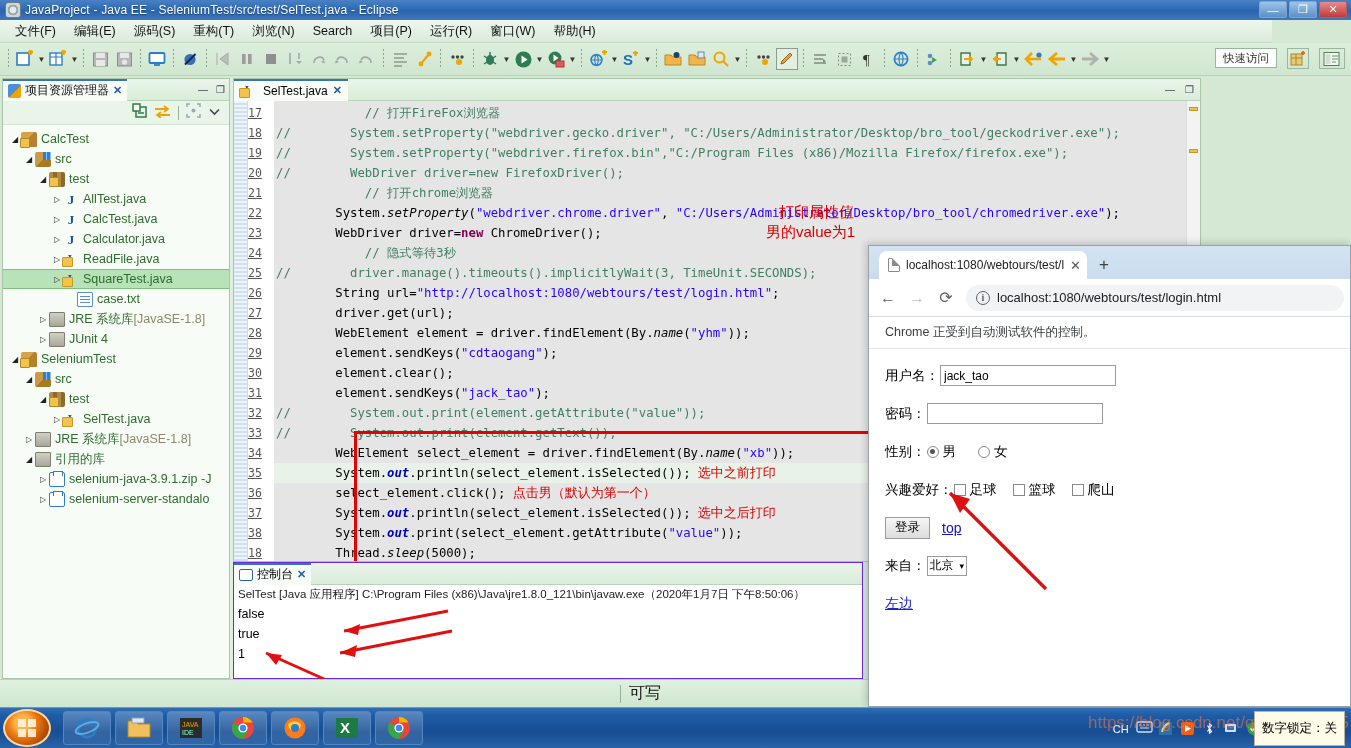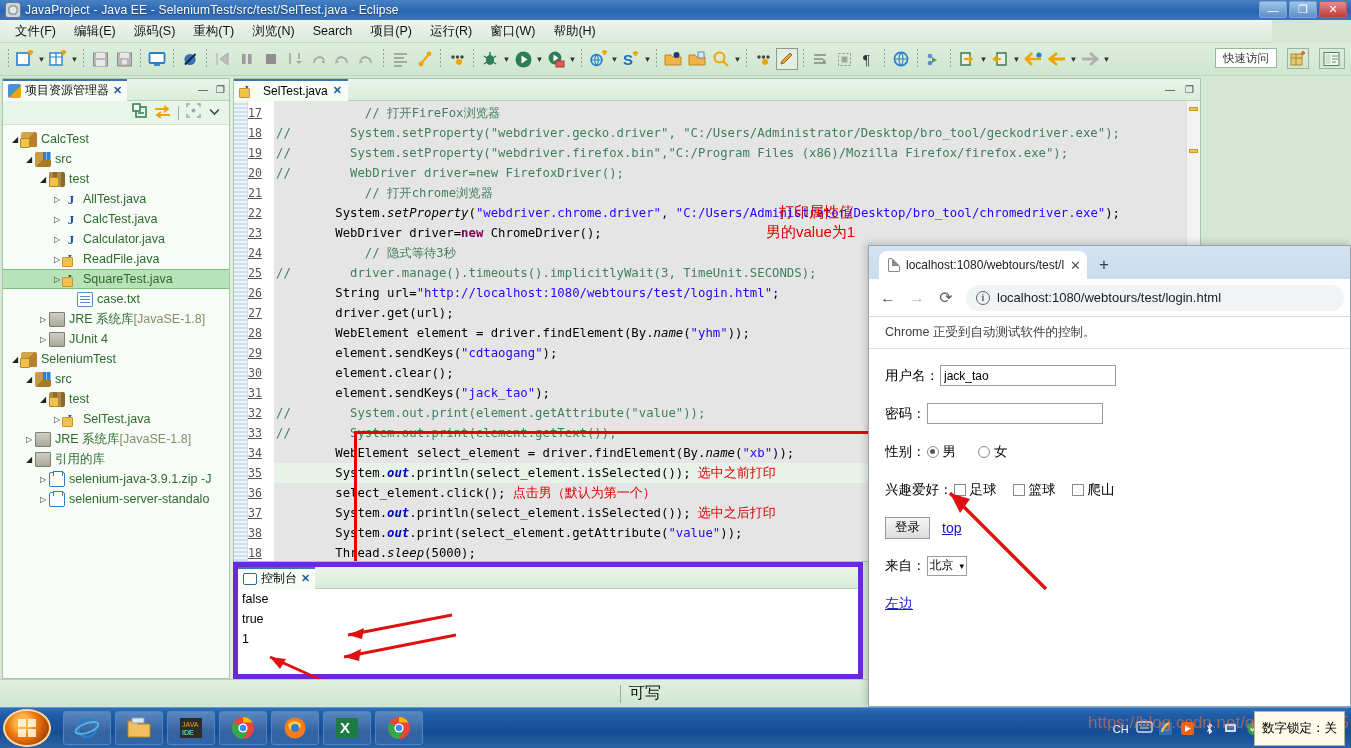--- a/index.html
+++ b/index.html
@@ -154,21 +154,21 @@
   #redbox{ position:absolute;left:80px;top:330px;width:548px;height:142px;
            border:3px solid #e60000;pointer-events:none;}
   #overview-ruler{ position:absolute;right:0;top:0;width:14px;height:460px;background:#f3f3f3;
                    border-left:1px solid #ddd;}
   .ovm{ position:absolute;right:2px;width:9px;height:4px;background:#f2c14e;border:1px solid #c09a2a;}
   .freeanno{ position:absolute; color:#d80000; font-family:"Liberation Sans",sans-serif; font-size:15px;}
 
   
   #console{
     position:absolute;left:233px;top:562px;width:630px;height:117px;
-    background:#fff;border:5px solid #6d28d9;
+    background:#fff;border:1px solid #6d28d9;
   }
   #con-tabrow{height:22px;background:linear-gradient(180deg,#eaf5ea,#d9ecd9);
      display:flex;align-items:center;border-bottom:1px solid #b9d3b9;}
   #con-tab{height:22px;background:#f7fcf7;border-top:2px solid #3a74b5;
      display:flex;align-items:center;padding:0 5px;gap:4px;font-size:12px;}
   .ic-console{width:14px;height:12px;background:#fff;border:1.5px solid #33669c;border-radius:2px;}
   #con-head{font-size:11.5px;color:#222;padding:2px 4px;white-space:nowrap;}
   #con-out{font-family:Liberation Sans, sans-serif;font-size:12.5px;color:#000;padding-left:4px;}
   #con-out div{height:20px;line-height:20px;}
 
@@ -766,20 +766,21 @@
 </div>
 
 <div id="console">
   <div id="con-tabrow">
     <div id="con-tab">
       <span class="ic-console"></span>
       <span>控制台</span>
       <span class="xbtn">✕</span>
     </div>
   </div>
+  <div id="con-head">SelTest [Java 应用程序] C:\Program Files (x86)\Java\jre1.8.0_121\bin\javaw.exe（2020年1月7日 下午8:50:06）</div>
   <div id="con-out">
       <div>false</div>
       <div>true</div>
       <div>1</div>
     </div>
   <svg class="arrowsvg" style="left:96px;top:44px;width:130px;height:34px;">
     <path d="M118 4 L14 24" stroke="#e01010" stroke-width="3" fill="none"></path>
     <path d="M14 24 L30 17 L28 28 Z" fill="#e01010"></path>
   </svg>
   <svg class="arrowsvg" style="left:88px;top:60px;width:140px;height:42px;">

